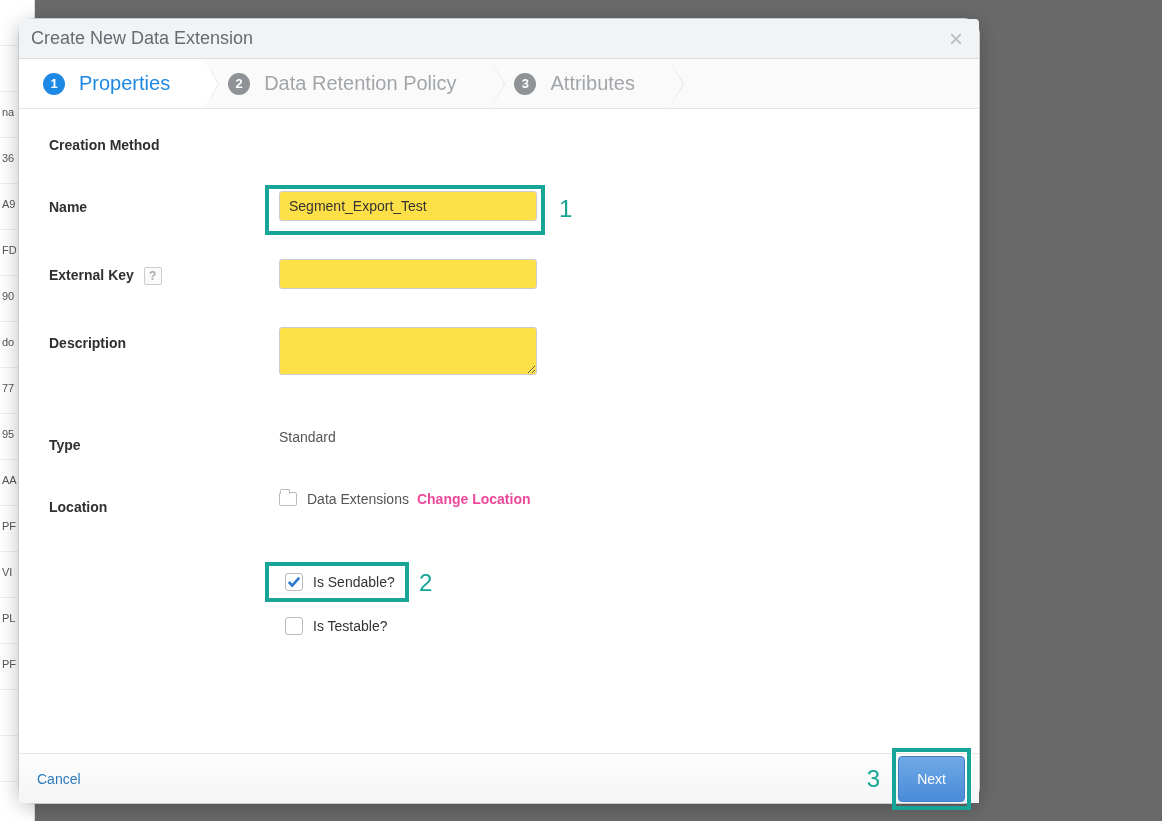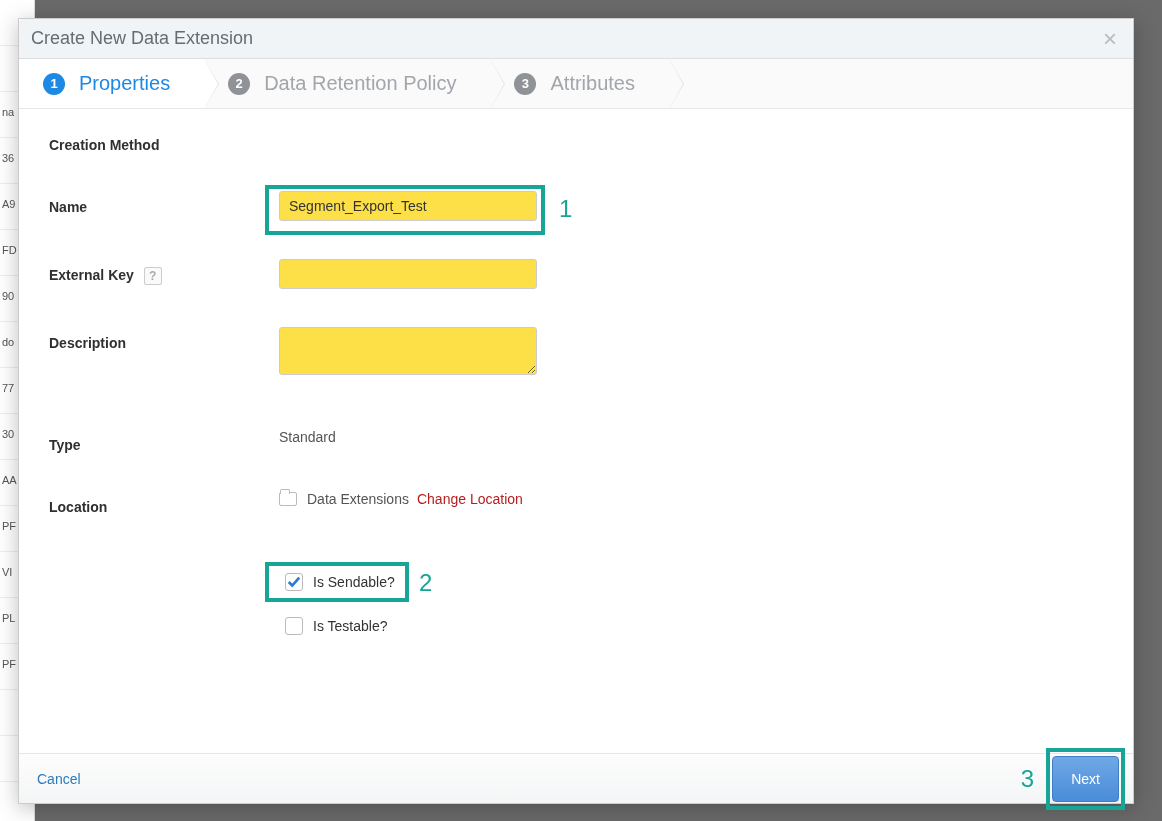--- a/index.html
+++ b/index.html
@@ -26,25 +26,25 @@
     height: 46px;
     border-bottom: 1px solid #eee;
     padding: 14px 2px 0 2px;
     overflow: hidden;
   }
 
   .modal {
     position: absolute;
     left: 18px;
     top: 18px;
-    width: 1116px;
+    width: 962px;
     height: 786px;
     background: #fff;
     border: 1px solid #ccc;
-    border-radius: 0;
+    border-radius: 16px;
     box-shadow: 0 4px 20px rgba(0,0,0,0.25);
     display: flex;
     flex-direction: column;
   }
 
   
   .modal-header {
     background: #f1f4f7;
     border-bottom: 1px solid #dcdfe2;
     height: 40px;
@@ -196,21 +196,21 @@
     display:inline-block;
     border:1px solid #bbb;
     border-radius:2px;
     background:#fff;
     margin-right:10px;
     position:relative;
   }
   .folder-icon::before{
     content:'';position:absolute;top:-4px;left:0;width:8px;height:4px;background:#fff;border:1px solid #bbb;border-bottom:none;border-radius:2px 2px 0 0;
   }
-  .link { color:#b91c1c; font-size:14px; cursor:pointer; margin-left:8px; }
+  .link { color:#ec4899; font-size:14px; cursor:pointer; margin-left:8px;font-weight:bold; }
 
   .checkbox-row {
     display:flex;align-items:center;gap:10px;font-size:14px;color:#333;
     padding:4px 6px;
   }
   .chk {
     width:18px;height:18px;border:1px solid #bbb;border-radius:3px;background:#fff;display:inline-flex;align-items:center;justify-content:center;cursor:pointer;
   }
   .chk.checked { background:#fff; }
   .chk.checked svg { display:block; }
@@ -259,21 +259,21 @@
 <div class="bg-rows">
   <div></div>
     <div></div>
     <div>na</div>
     <div>36</div>
     <div>A9</div>
     <div>FD</div>
     <div>90</div>
     <div>do</div>
     <div>77</div>
-    <div>30</div>
+    <div>95</div>
     <div>AA</div>
     <div>PF</div>
     <div>VI</div>
     <div>PL</div>
     <div>PF</div>
     <div></div>
     <div></div>
 </div>
 
 <div class="modal">

